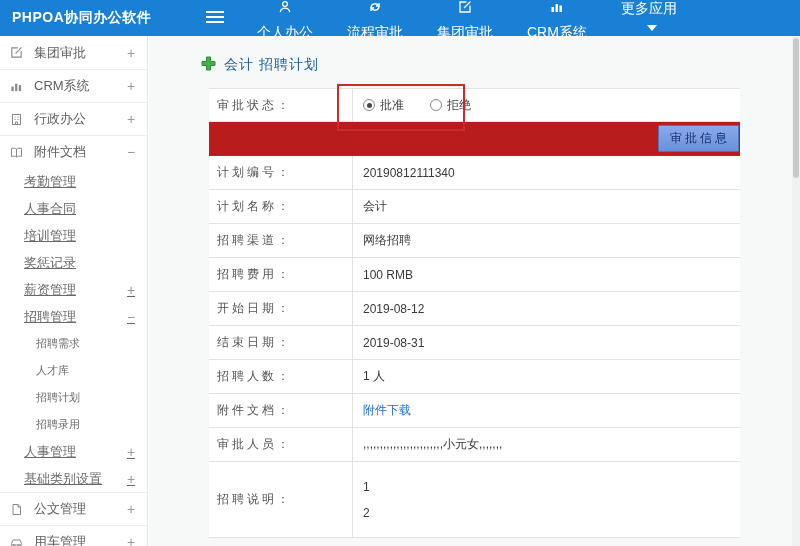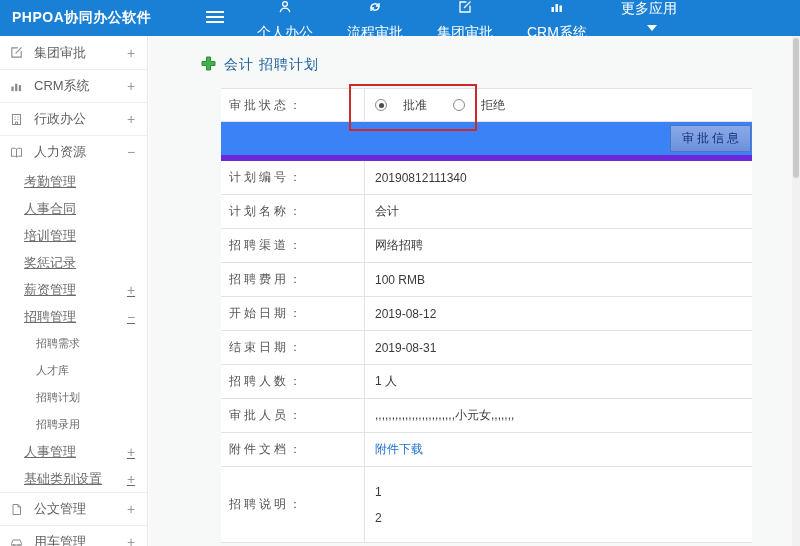--- a/index.html
+++ b/index.html
@@ -40,38 +40,38 @@
     position:absolute; top:36px; left:149px; width:643px; height:510px;
     background:#f7f8f8;
   }
   .page-title {
     position:absolute; top:20px; left:52px; display:flex; align-items:center; gap:8px;
     font-size:14px; font-weight:normal; color:#1a5f9e; letter-spacing:1px;
   }
 
   
   .form-table {
-    position:absolute; top:52px; left:72px; width:531px;
+    position:absolute; top:52px; left:60px; width:531px;
     background:#fff; border-top:1px solid #e3e3e3;
   }
   .frow { display:flex; border-bottom:1px solid #e3e3e3; min-height:34px; align-items:stretch; background:#fff; }
   .fl {
     width:144px; border-right:1px solid #e3e3e3; display:flex; align-items:center;
     padding-left:8px; color:#555; font-size:12px; letter-spacing:3px; flex-shrink:0;
   }
   .fv { flex:1; display:flex; align-items:center; padding:4px 6px 4px 10px; font-size:12px; color:#3a3a3a; white-space:pre-line; }
   .frow.radio-row { min-height:33px; }
   .frow.tall { min-height:76px; }
   .frow.tall .fv { line-height:26px; }
 
-  .radio-group { display:flex; align-items:center; gap:16px; margin-right:26px; cursor:pointer; color:#444; }
+  .radio-group { display:flex; align-items:center; gap:5px; margin-right:26px; cursor:pointer; color:#444; }
   .rdot { width:12px; height:12px; border:1px solid #8a8a8a; border-radius:50%; background:#fdfdfd; position:relative; flex-shrink:0; }
   .rdot.sel::after { content:""; position:absolute; inset:2.5px; border-radius:50%; background:#4a4a4a; }
 
-  .button-row { display:flex; justify-content:flex-end; align-items:flex-start; min-height:29px; border-bottom:6px solid #6d28d9; padding:3px 1px; background:#3b82f6; }
+  .button-row { display:flex; justify-content:flex-end; align-items:flex-start; min-height:29px; border-bottom:1px solid #6d28d9; padding:3px 1px; background:#b91c1c; }
   .approve-btn {
     background:linear-gradient(#8aa9e9,#6b91dc); border:1px solid #4f74b8; color:#14306e;
     font-size:12px; letter-spacing:3px; padding:4px 8px 4px 11px; cursor:pointer; border-radius:1px;
     font-family:inherit;
   }
   .link { color:#1f6fd0; cursor:pointer; }
 
   .red-box {
     position:absolute; left:128px; top:-5px; width:128px; height:47px;
     border:2px solid #cc2b2b; pointer-events:none; z-index:5;
@@ -180,21 +180,21 @@
       <span>行政办公</span>
       <span class="toggle">+</span>
     </div>
     <div class="s-item l0 sep">
       <span class="s-icon">
         <svg width="13" height="13" viewBox="0 0 13 13" fill="none" stroke="#8a8a8a">
             <path d="M6.5 3C5.5 2 3 2 1.5 2.5v8C3 10 5.5 10 6.5 11c1-1 3.5-1 5-.5v-8C10 2 7.5 2 6.5 3z"></path>
             <path d="M6.5 3v8"></path>
           </svg>
       </span>
-      <span>人力资源</span>
+      <span>附件文档</span>
       <span class="toggle">−</span>
     </div>
     <div class="s-item l1">
       <span>考勤管理</span>
     </div>
     <div class="s-item l1">
       <span>人事合同</span>
     </div>
     <div class="s-item l1">
       <span>培训管理</span>
@@ -307,29 +307,29 @@
       </div>
       <div class="frow">
         <div class="fl">结束日期：</div>
         <div class="fv">2019-08-31</div>
       </div>
       <div class="frow">
         <div class="fl">招聘人数：</div>
         <div class="fv">1 人</div>
       </div>
       <div class="frow">
-        <div class="fl">审批人员：</div>
-        <div class="fv">,,,,,,,,,,,,,,,,,,,,,,,,小元女,,,,,,,</div>
-      </div>
-      <div class="frow">
         <div class="fl">附件文档：</div>
         <div class="fv">
           <span class="link">附件下载</span>
         </div>
       </div>
+      <div class="frow">
+        <div class="fl">审批人员：</div>
+        <div class="fv">,,,,,,,,,,,,,,,,,,,,,,,,小元女,,,,,,,</div>
+      </div>
       <div class="frow tall">
         <div class="fl">招聘说明：</div>
         <div class="fv">1
 2</div>
       </div>
     </div>
   </div>
 
   <div class="scrollbar">
     <div class="scroll-thumb"></div>

